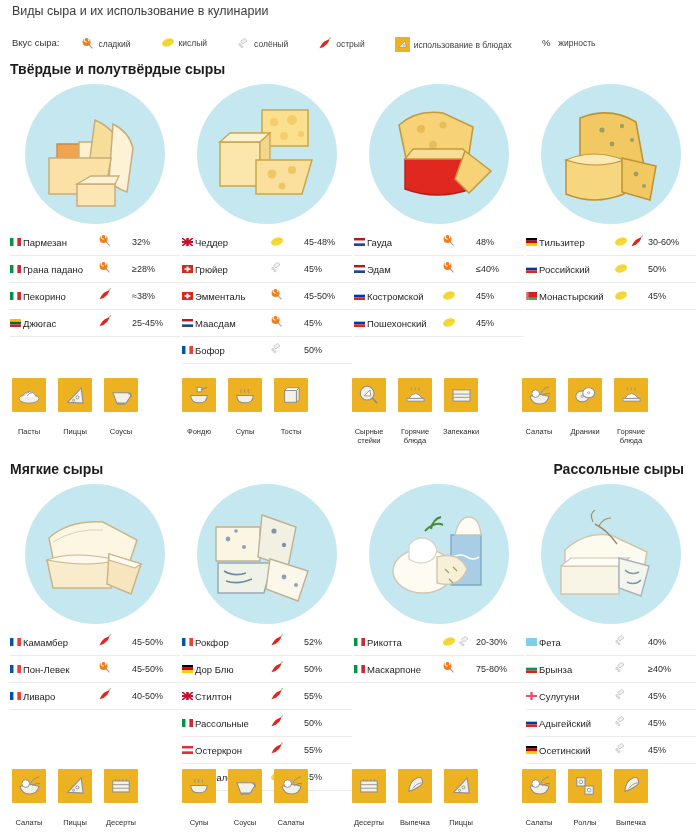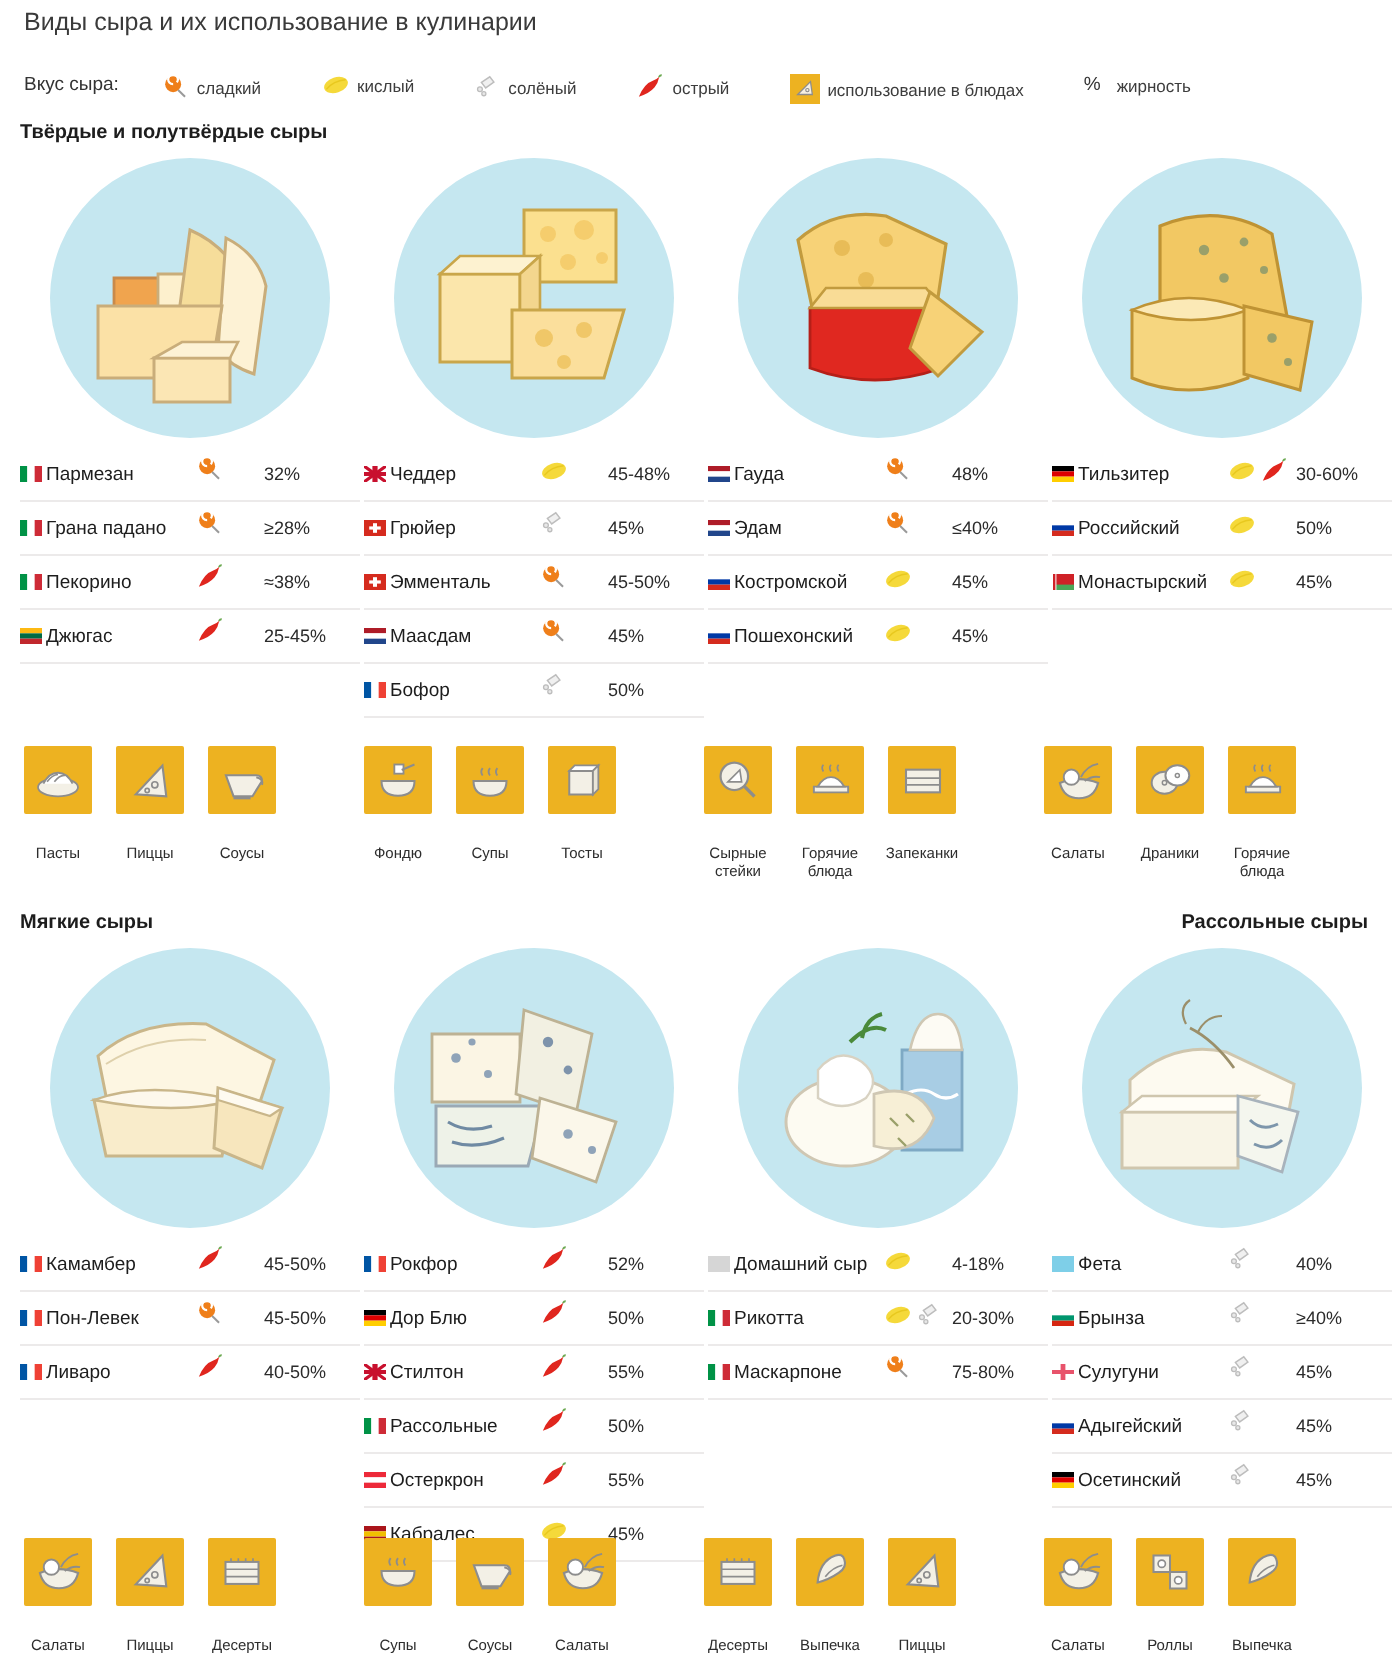--- a/index.html
+++ b/index.html
@@ -27,21 +27,21 @@
     display:flex; align-items:flex-start; gap:16px;
     margin:18px 0 0 2px; font-size:8.5px; color:#444;
   }
   .legend-label { font-size:9.5px; color:#333; margin-right:6px; }
   .legend-item { display:flex; align-items:center; margin-right:14px; gap:4px; }
   .legend-item .lg-txt { font-size:8.5px; color:#3d3d3d; }
   .pct-sym { font-size:9.5px; color:#333; margin-right:4px; }
 
   
   .sec-head {
-    font-size:10px; font-weight:bold; color:#1d1d1d;
+    font-size:14px; font-weight:bold; color:#1d1d1d;
     margin:0; padding:0;
   }
   .sec-head-row { display:flex; justify-content:space-between; align-items:flex-start; }
 
   
   .cols { display:flex; gap:0; }
   .col { width:170px; margin-right:2px; }
   .col:last-child { margin-right:0; }
 
   
@@ -965,37 +965,20 @@
               </tr>
             </tbody>
           </table>
         </div>
       <div class="col">
           <table class="cheese">
             <tbody>
               <tr>
                 <td class="flagcell">
                   <svg width="11" height="8" viewBox="0 0 11 8">
-                    <rect width="11" height="8" fill="#d6d6d6"></rect>
-                  </svg>
-                </td>
-                <td class="namecell">Домашний сыр</td>
-                <td class="tastecell"><span class="taste-wrap">
-                    <span>
-                      <svg width="14" height="11" viewBox="0 0 16 12">
-                        <ellipse cx="8" cy="6" rx="7" ry="4.4" fill="#f5d93a" transform="rotate(-18 8 6)"></ellipse>
-                        <path d="M2.5 8.5 q4 -5 11 -5.5" stroke="#e8c81f" stroke-width="0.8" fill="none"></path>
-                      </svg>
-                    </span>
-                  </span></td>
-                <td class="fatcell">4-18%</td>
-              </tr>
-              <tr>
-                <td class="flagcell">
-                  <svg width="11" height="8" viewBox="0 0 11 8">
                     <rect x="0" width="3.67" height="8" fill="#009246"></rect>
                     <rect x="3.67" width="3.66" height="8" fill="#ffffff"></rect>
                     <rect x="7.33" width="3.67" height="8" fill="#ce2b37"></rect>
                   </svg>
                 </td>
                 <td class="namecell">Рикотта</td>
                 <td class="tastecell"><span class="taste-wrap">
                     <span>
                       <svg width="14" height="11" viewBox="0 0 16 12">
                         <ellipse cx="8" cy="6" rx="7" ry="4.4" fill="#f5d93a" transform="rotate(-18 8 6)"></ellipse>

